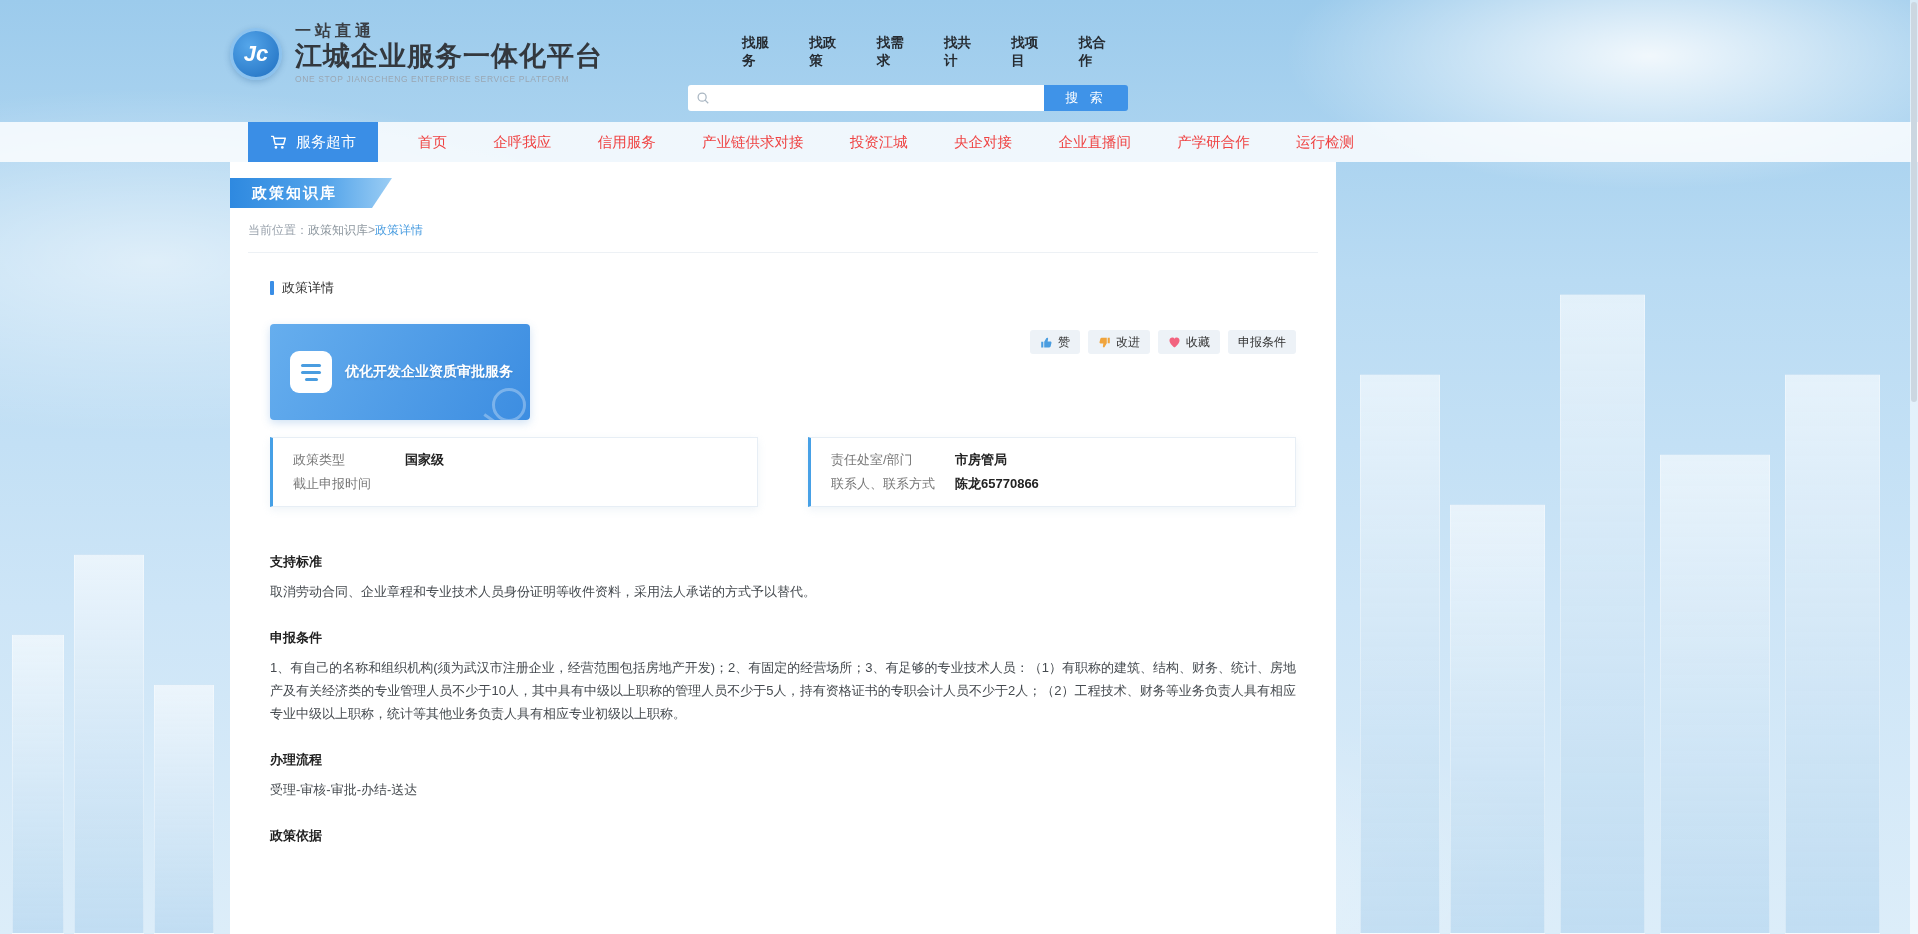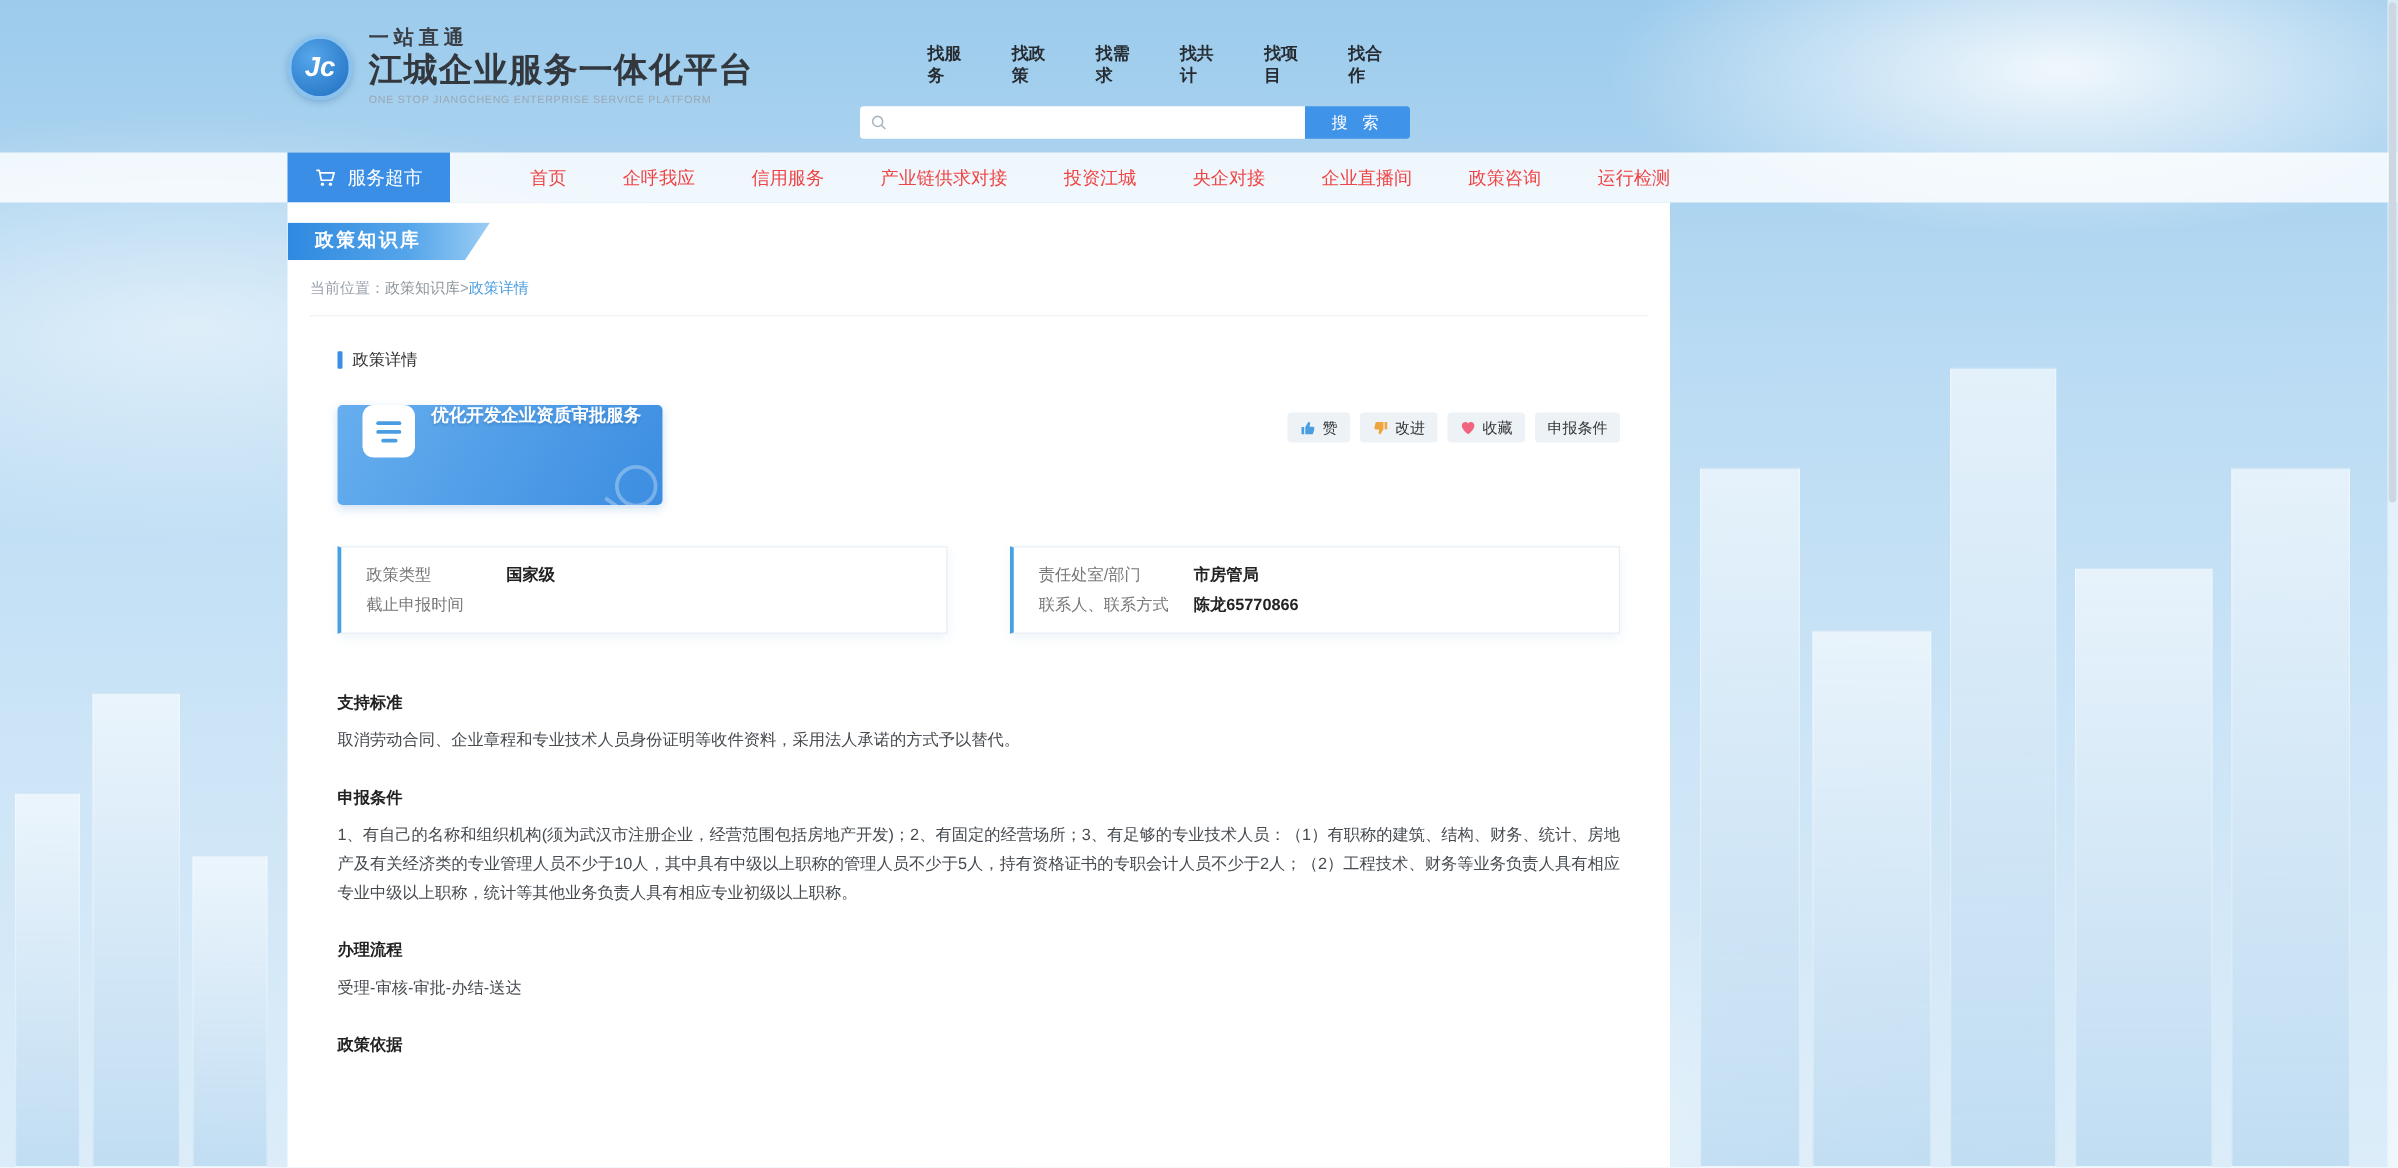--- a/index.html
+++ b/index.html
@@ -43,21 +43,21 @@
   .header-right { position:absolute; left:688px; top:34px; width:440px; }
   .quick-links { display:flex; justify-content:space-between; padding:0 18px; }
   .quick-links a { font-size:13.5px; font-weight:bold; color:#262b31; text-decoration:none; cursor:pointer;margin-left:36px; }
   .search-row { display:flex; margin-top:15px; height:26px; }
   .search-box { flex:1; background:#fff; border-radius:3px 0 0 3px; display:flex; align-items:center; padding:0 8px; gap:6px; }
   .search-box input { border:none; outline:none; flex:1; font-size:13px; background:transparent; color:#333; }
   .search-btn { width:84px; height:26px; border:none; background:#3f93e8; color:#fff; font-size:13px; letter-spacing:4px; border-radius:0 3px 3px 0; cursor:pointer; font-family:inherit; }
 
   
   .nav-bar { position:absolute; top:122px; left:0; width:100%; height:40px; background:rgba(255,255,255,.82); }
-  .nav-inner { position:absolute; left:230px; width:1106px; height:40px; display:flex;gap:24px; }
+  .nav-inner { position:absolute; left:248px; width:1106px; height:40px; display:flex; }
   .nav-active { width:130px; height:40px; background:#3a8ee6; color:#fff; display:flex; align-items:center; justify-content:center; gap:9px; font-size:15px; cursor:pointer; }
   .nav-links { flex:1; display:flex; justify-content:space-between; align-items:center; padding-left:40px; }
   .nav-links a { font-size:14.5px; color:#ef4444; text-decoration:none; cursor:pointer; }
 
   
   .content { position:absolute; left:230px; top:162px; width:1106px; height:772px; background:#fff; overflow:hidden; }
 
   .ribbon {
     margin-top:16px; width:162px; height:30px;
     background:linear-gradient(90deg,#2e89e0 0%, #55a5ea 60%, #9bcdf4 100%);
@@ -68,23 +68,23 @@
   .breadcrumb { margin:14px 18px 0; padding-bottom:13px; border-bottom:1px solid #edf1f5; font-size:12px; color:#9aa3ad; }
   .breadcrumb .parent { color:#8d979f; cursor:pointer; }
   .breadcrumb .current { color:#4a9de0; cursor:pointer; }
 
   .section-head { margin:26px 40px 0; display:flex; align-items:center; gap:8px; }
   .section-head .bar { width:4px; height:14px; background:#3a8ee6; border-radius:1px; }
   .section-head .txt { font-size:13px; color:#333; }
 
   .detail-row { position:relative; margin:27px 40px 0; height:84px; }
   .policy-card {
-    width:260px; height:80px; border-radius:4px; position:relative; overflow:hidden;
+    width:260px; height:96px; border-radius:4px; position:relative; overflow:hidden;
     background:linear-gradient(120deg,#66aeee 0%, #3c8de1 100%);
-    display:flex; gap:13px; padding-left:20px; cursor:pointer;
+    display:flex; align-items:center; gap:13px; padding-left:20px; cursor:pointer;
     box-shadow:0 3px 8px rgba(70,140,210,.25);
   }
   .doc-icon { width:42px; height:42px; min-width:42px; background:#fff; border-radius:9px;
     display:flex; flex-direction:column; justify-content:center; align-items:center; gap:4px; }
   .doc-icon span { display:block; height:3px; border-radius:2px; background:#4a9de0; }
   .doc-icon span:nth-child(1){width:20px;} .doc-icon span:nth-child(2){width:20px;} .doc-icon span:nth-child(3){width:13px;}
   .policy-title { color:#fff; font-size:14px; font-weight:bold; white-space:nowrap; text-shadow:0 1px 2px rgba(30,90,150,.3); }
   .card-decor { position:absolute; right:4px; bottom:-2px; width:34px; height:34px;
     border:3px solid rgba(255,255,255,.3); border-radius:50%; }
   .card-decor::after { content:""; position:absolute; left:-12px; top:26px; width:14px; height:3px;
@@ -170,21 +170,21 @@
       <span>服务超市</span>
     </div>
     <div class="nav-links">
       <a>首页</a>
       <a>企呼我应</a>
       <a>信用服务</a>
       <a>产业链供求对接</a>
       <a>投资江城</a>
       <a>央企对接</a>
       <a>企业直播间</a>
-      <a>政策咨询</a>
+      <a>产学研合作</a>
       <a>运行检测</a>
     </div>
   </div>
 </div>
 
 <main class="content">
   <div class="ribbon">政策知识库</div>
 
   <div class="breadcrumb">
     <span>当前位置：</span><span class="parent">政策知识库</span><span>&gt;</span><span class="current">政策详情</span>

